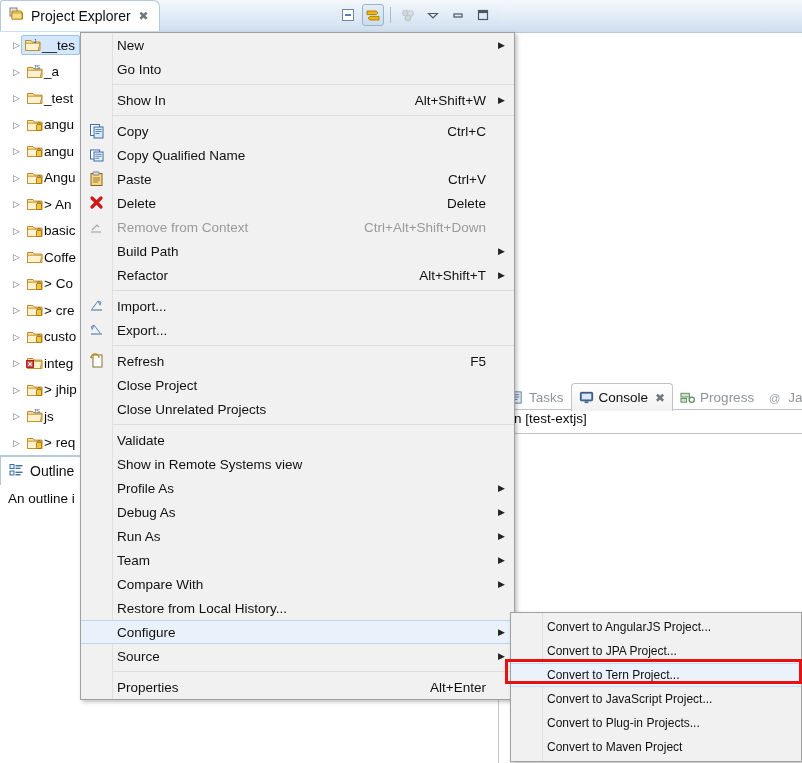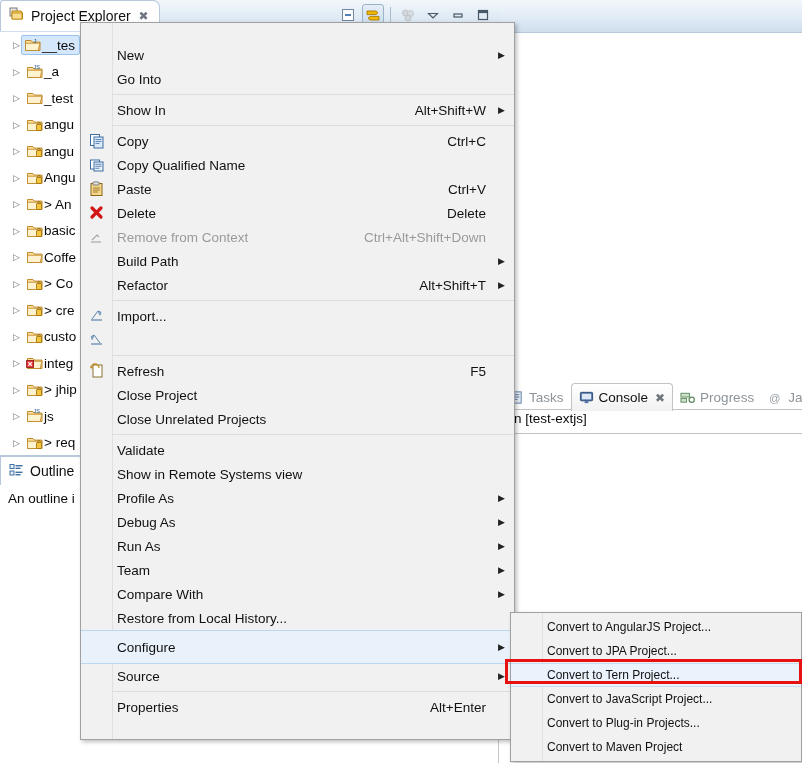--- a/index.html
+++ b/index.html
@@ -225,28 +225,28 @@
     position: absolute; left: 0; top: 55px;
     width: 302px; height: 270px;
     background: #ffffff;
     border-top: 1px solid #c3c3c3;
     box-sizing: border-box;
   }
 
   
   #ctx-menu {
     position: absolute;
-    left: 80px; top: 22px;
+    left: 80px; top: 32px;
     width: 435px;
     background: #f1f1f1;
     border: 1px solid #a0a0a0;
     box-shadow: 2px 2px 4px rgba(0,0,0,0.25);
     box-sizing: border-box;
     z-index: 50;
-    padding: 20px 0;
+    padding: 0 0;
   }
   #ctx-gutter {
     position: absolute;
     left: 0; top: 0; bottom: 0;
     width: 31px;
     background: #f1f1f1;
     border-right: 1px solid #e0e0e0;
   }
   .mi {
     position: relative;
@@ -259,21 +259,21 @@
     color: #111111;
     box-sizing: border-box;
     white-space: nowrap;
     z-index: 2;
   }
   .mi.disabled { color: #9a9a9a; }
   .mi.hl {
     background: #e9f2fb;
     border-top: 1px solid #bcd8f0;
     border-bottom: 1px solid #bcd8f0;
-    height: 34px;
+    height: 24px;
   }
   .mi .ico {
     position: absolute;
     left: 7px; top: 50%;
     transform: translateY(-50%);
     width: 18px; height: 16px;
     display: flex; align-items: center; justify-content: center;
   }
   .mi .label { flex: 1 1 auto; }
   .mi .accel {
@@ -792,20 +792,21 @@
       <span class="arrow blank">▶</span>
     </div>
     <div class="mi">
       <span class="ico">
         <svg width="16" height="16" viewBox="0 0 16 16">
           <path d="M2 12h11" stroke="#5a82ab" stroke-width="1.2"></path>
           <path d="M11 11L5 3" stroke="#5a82ab" stroke-width="1"></path>
           <path d="M5 3L2.2 4.6l1 3z" fill="#9dc0dd" stroke="#5a82ab" stroke-width="0.8"></path>
         </svg>
       </span>
+      <span class="label">Export...</span>
       <span class="arrow blank">▶</span>
     </div>
     <div class="msep"></div>
     <div class="mi">
       <span class="ico">
         <svg width="16" height="16" viewBox="0 0 16 16">
           <rect x="4" y="2" width="9" height="12" fill="#fff" stroke="#8a7030"></rect>
           <path d="M2 5a4 4 0 118 0" fill="none" stroke="#c08a2a" stroke-width="1.3"></path>
           <path d="M1 3.5l1.2 2.2 2.2-1.2z" fill="#c08a2a"></path>
         </svg>

